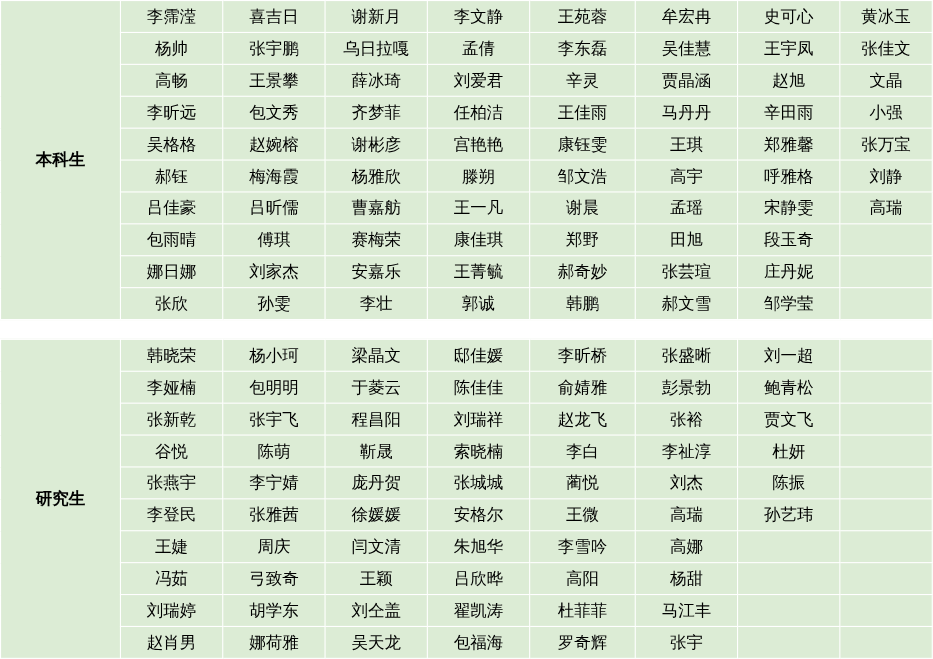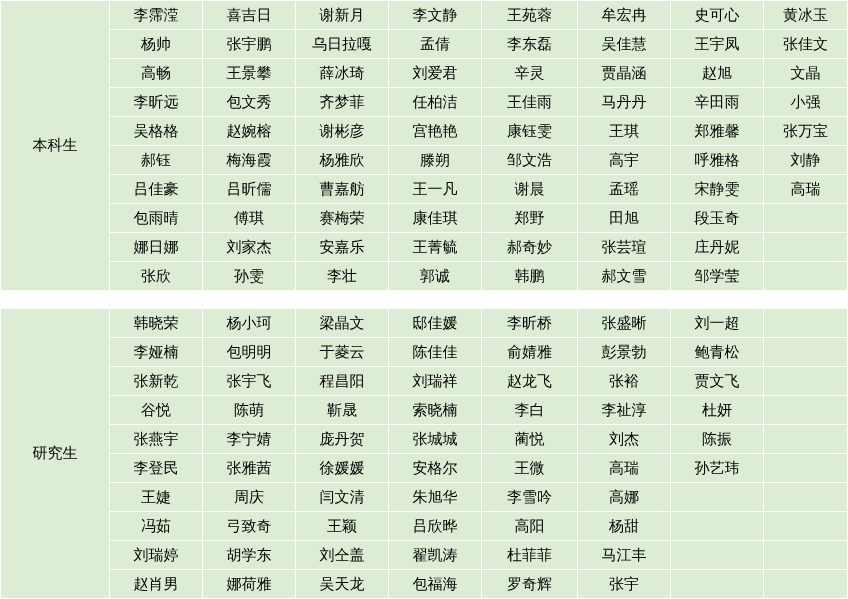--- a/index.html
+++ b/index.html
@@ -32,21 +32,21 @@
     vertical-align: middle;
     font-size: 15px;
     color: #000000;
     height: 28px;
     padding: 0 2px;
     white-space: nowrap;
     overflow: hidden;
   }
   td.group-label {
     font-size: 19px;
-    font-weight: normal;
+    font-weight: bold;
     width: 104px;
   }
   td.empty-cell {
     background: #dcecd5;
   }
   .table-block {
     position: absolute;
     left: 0;
   }
   #block-undergrad { top: 0px; }

